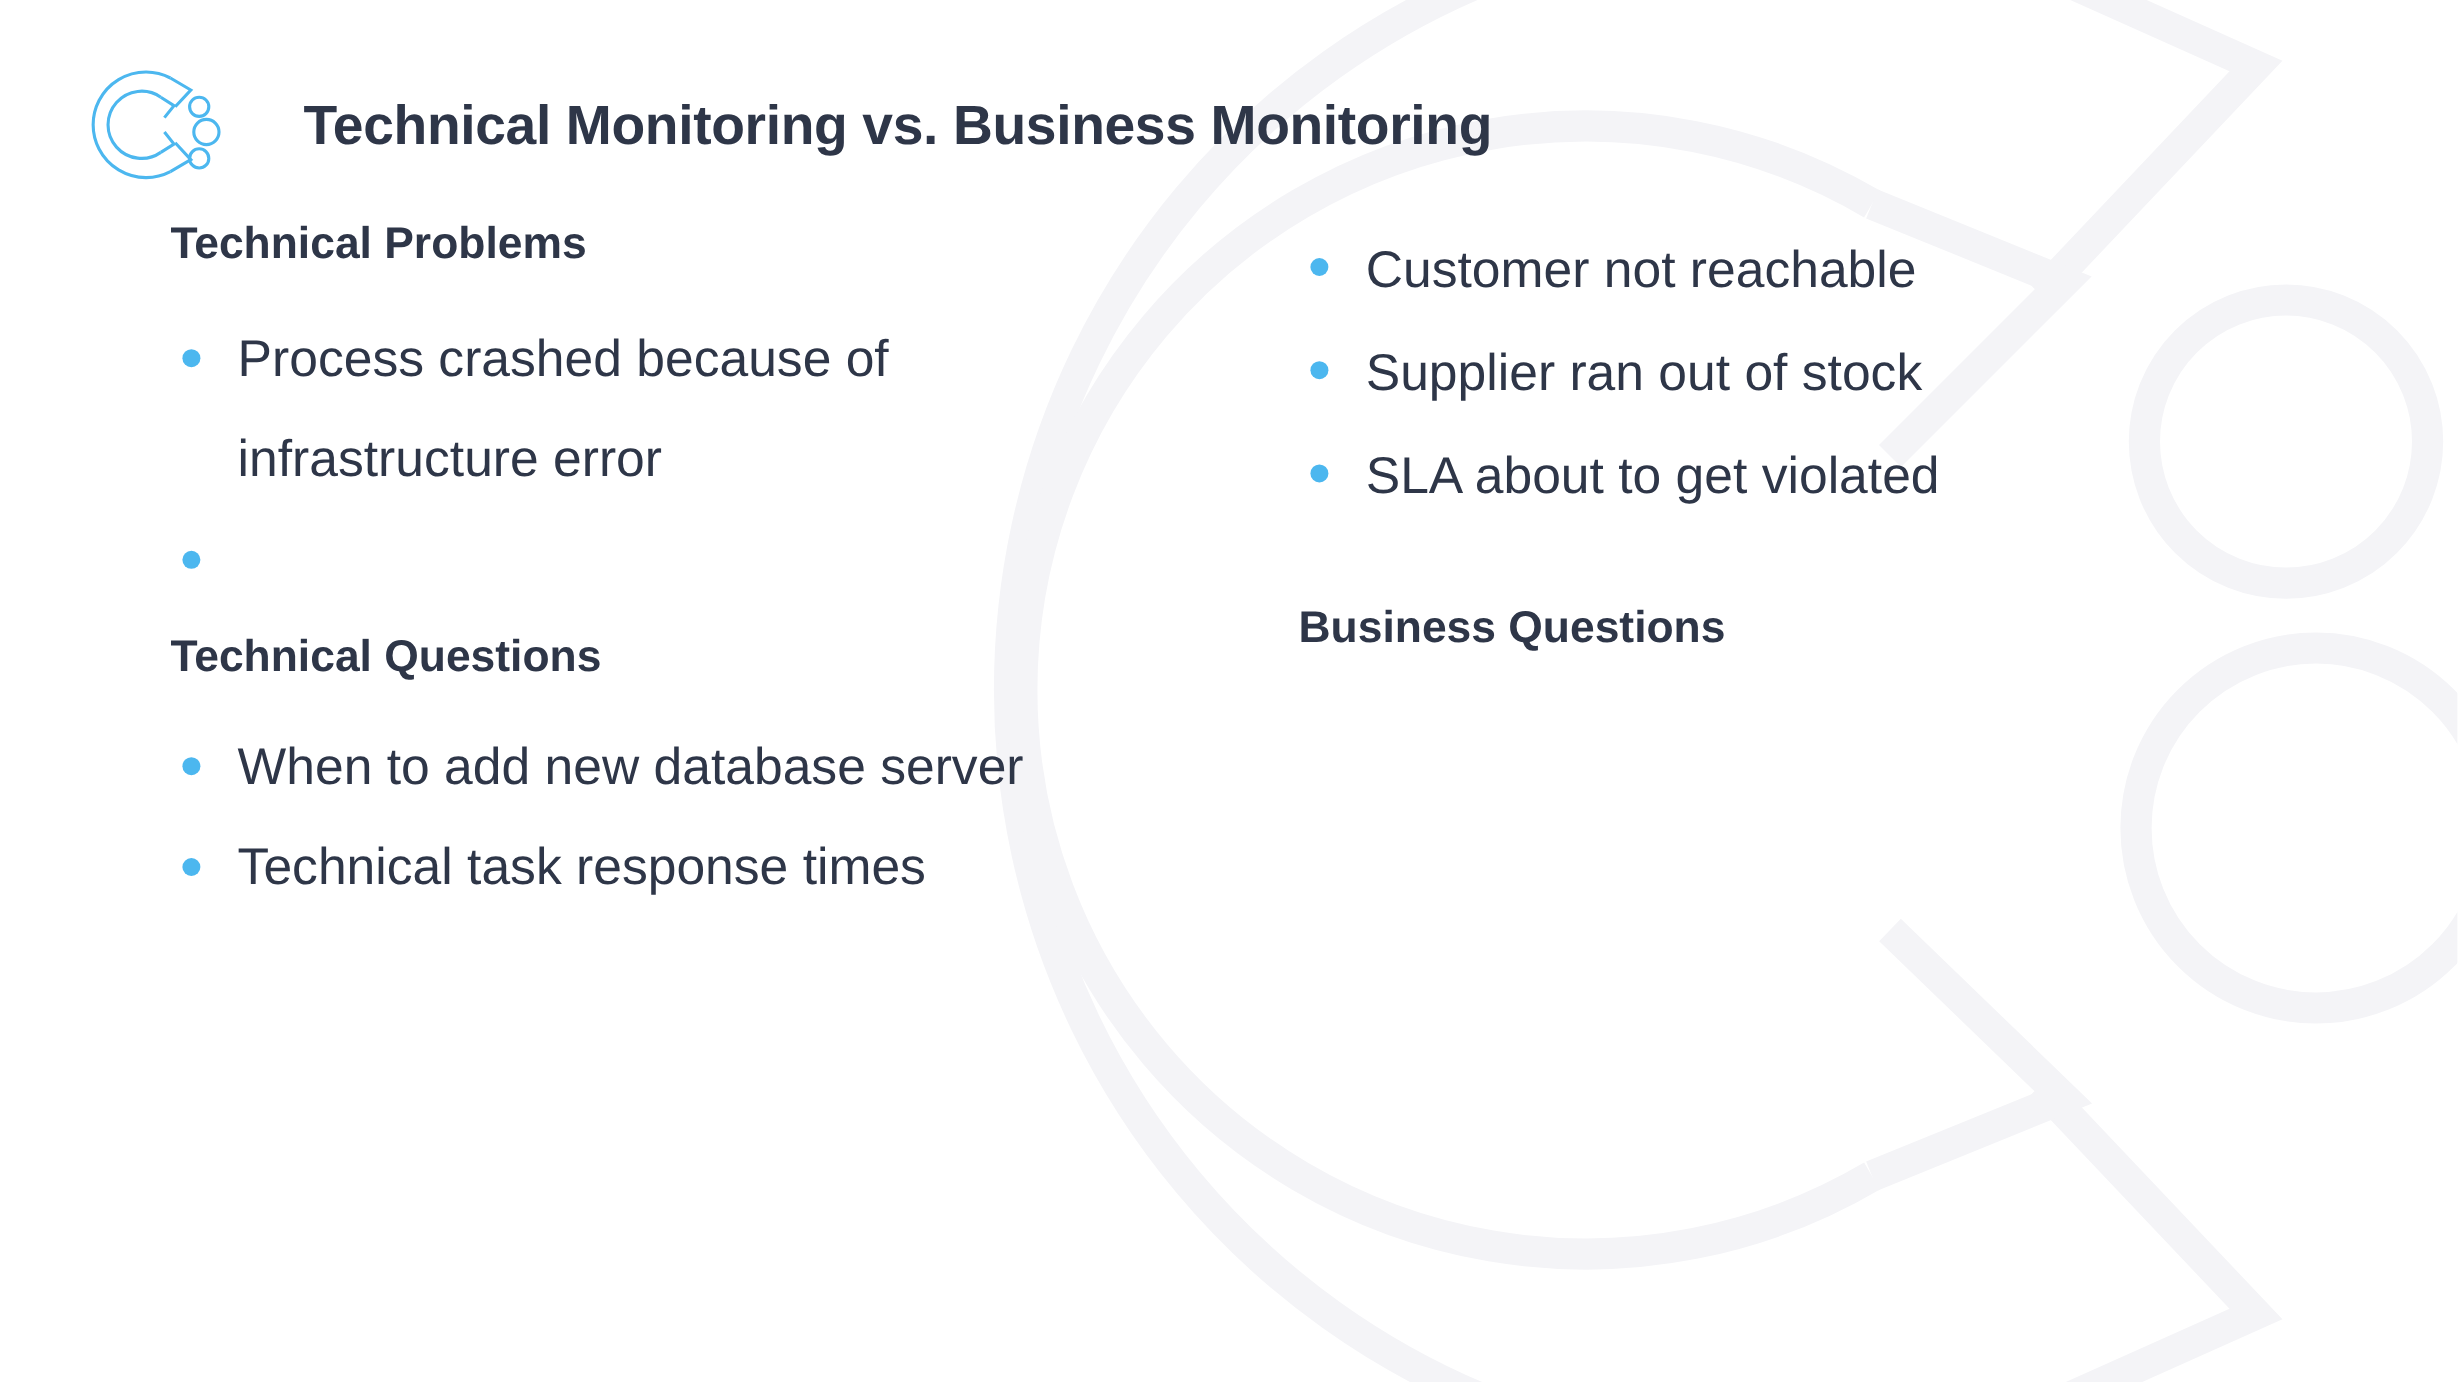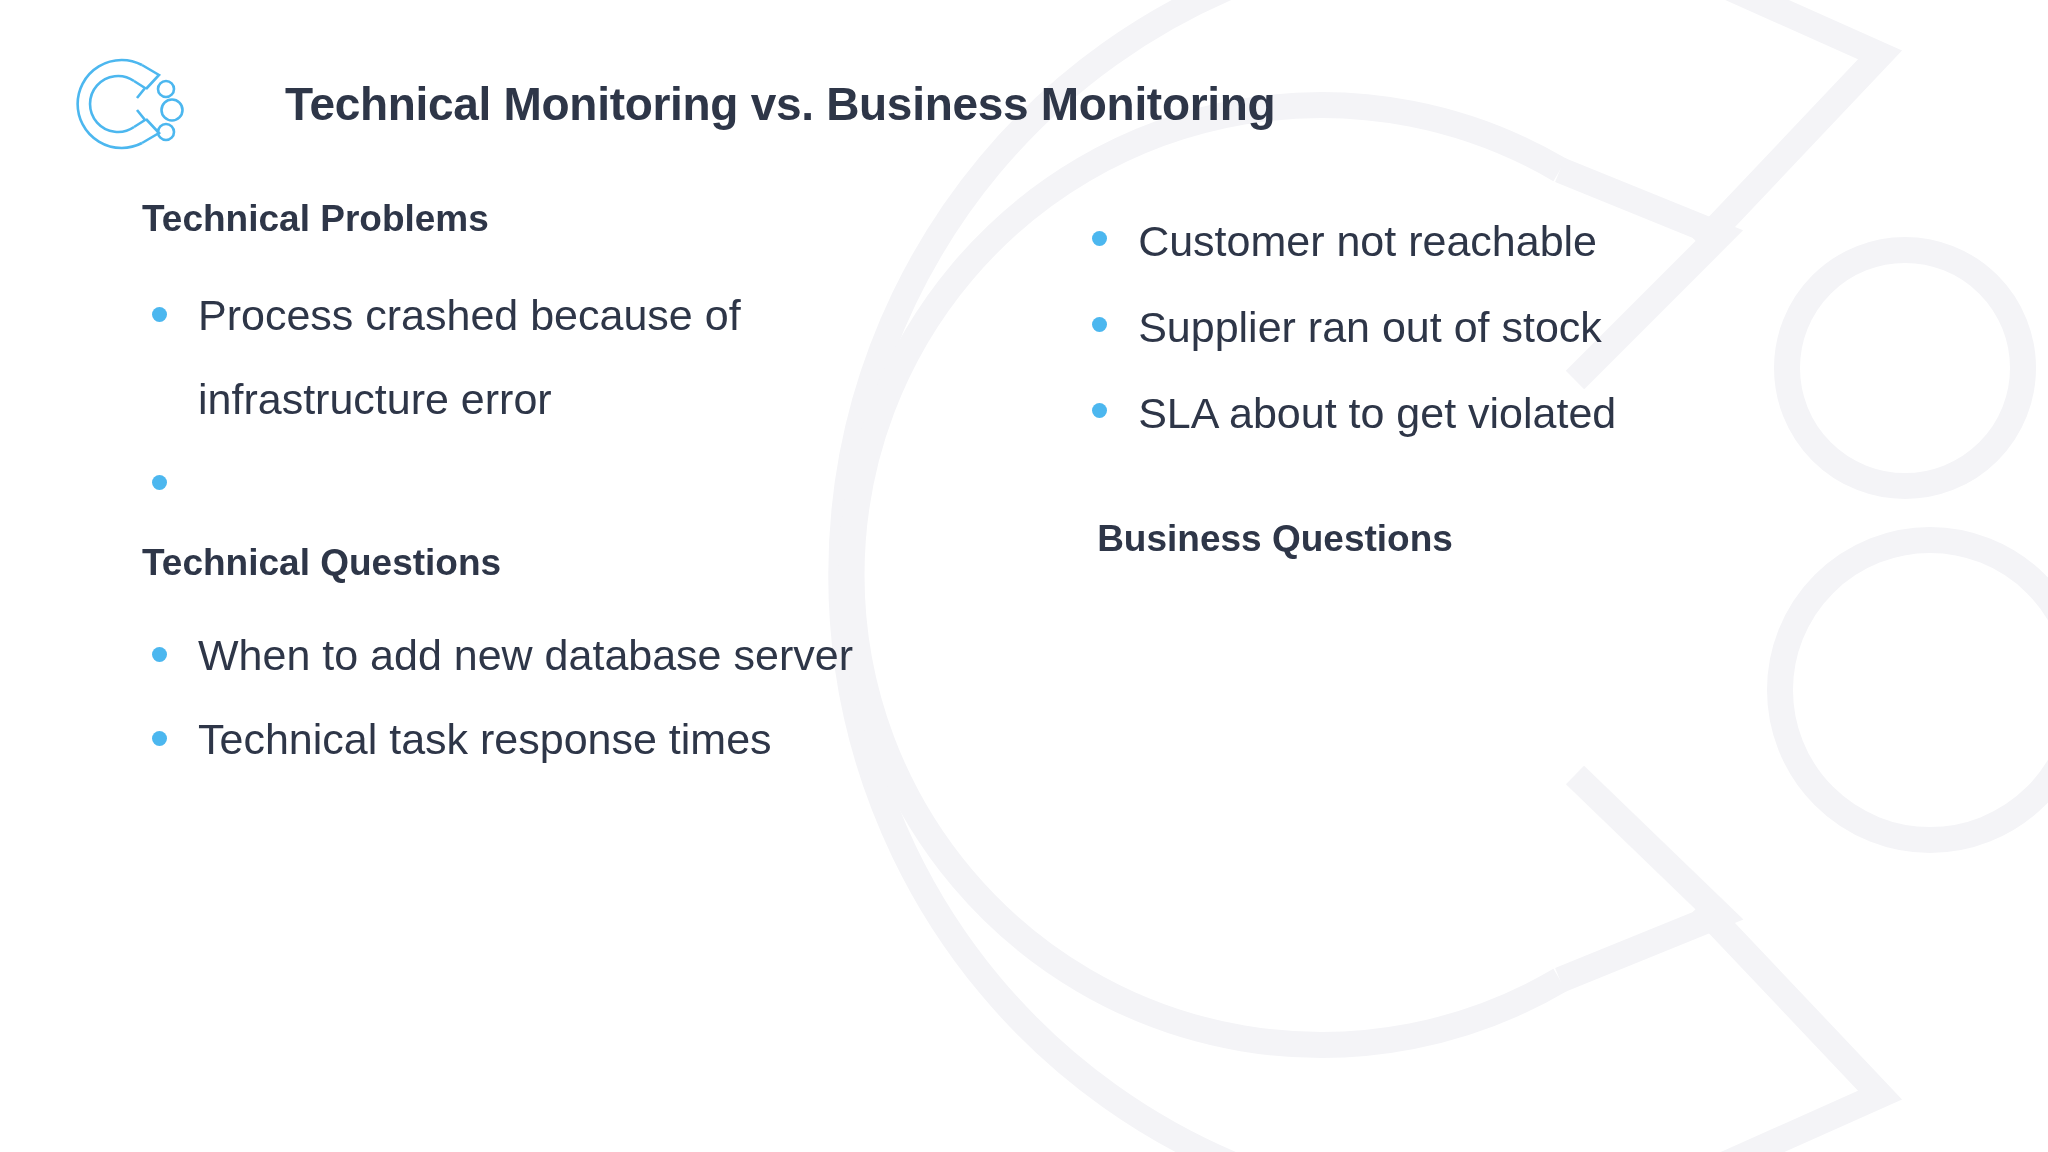--- a/index.html
+++ b/index.html
@@ -31,41 +31,40 @@
   }
 
   
   .header {
     position: absolute;
     top: 48px;
     left: 60px;
     display: flex;
     align-items: center;
     z-index: 2;
-    gap: 32px;
   }
   .brand-logo {
     width: 125px;
     height: 112px;
     flex: 0 0 auto;
   }
   .slide-title {
     margin: 0;
     margin-left: 68px;
     font-size: 46px;
     font-weight: bold;
     color: #2e3648;
     letter-spacing: -0.3px;
     white-space: nowrap;
   }
 
   
   .columns {
     position: absolute;
-    top: 198px;
+    top: 182px;
     left: 0;
     width: 2048px;
     z-index: 2;
     display: flex;
     gap: 23px;
   }
   .col {
     box-sizing: border-box;
   }
   .col-left {
@@ -80,21 +79,21 @@
   .section-heading {
     font-size: 37px;
     font-weight: bold;
     color: #2e3648;
     margin: 0;
     white-space: nowrap;
   }
   .section-heading.tech-problems { margin-bottom: 34px; }
   .section-heading.tech-questions { margin-bottom: 30px; margin-top: 24px; }
   .section-heading.biz-problems   { margin-bottom: 34px; }
-  .section-heading.biz-questions  { margin-bottom: 26px; margin-left: 15px; }
+  .section-heading.biz-questions  { margin-bottom: 26px; }
 
   .bullet-list {
     list-style: none;
     margin: 0;
     padding: 0;
   }
   .bullet-item {
     position: relative;
     display: block;
     font-size: 43px;

